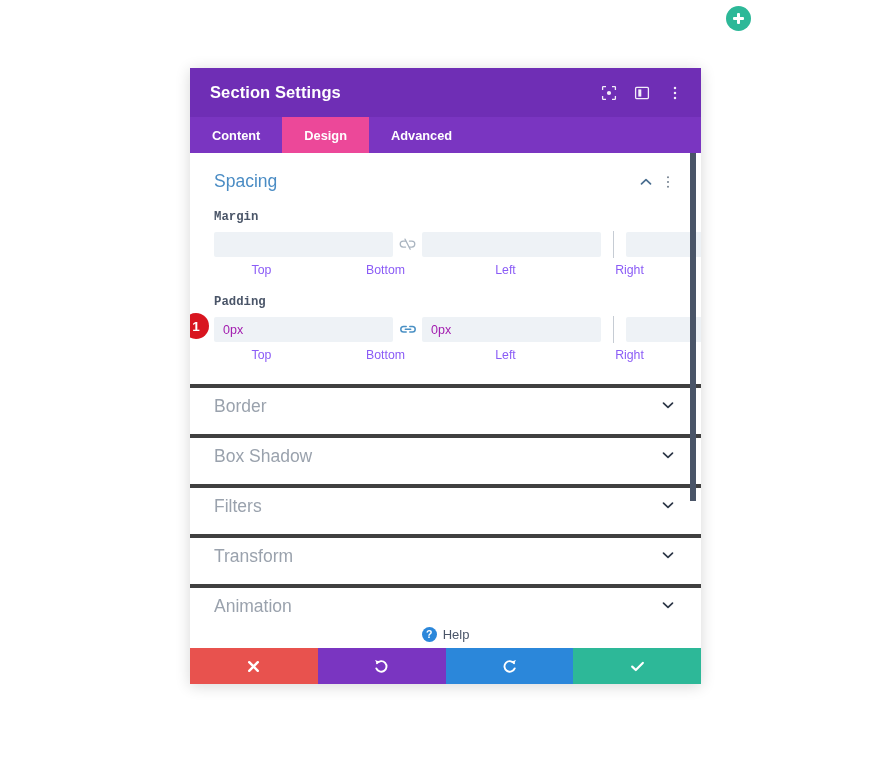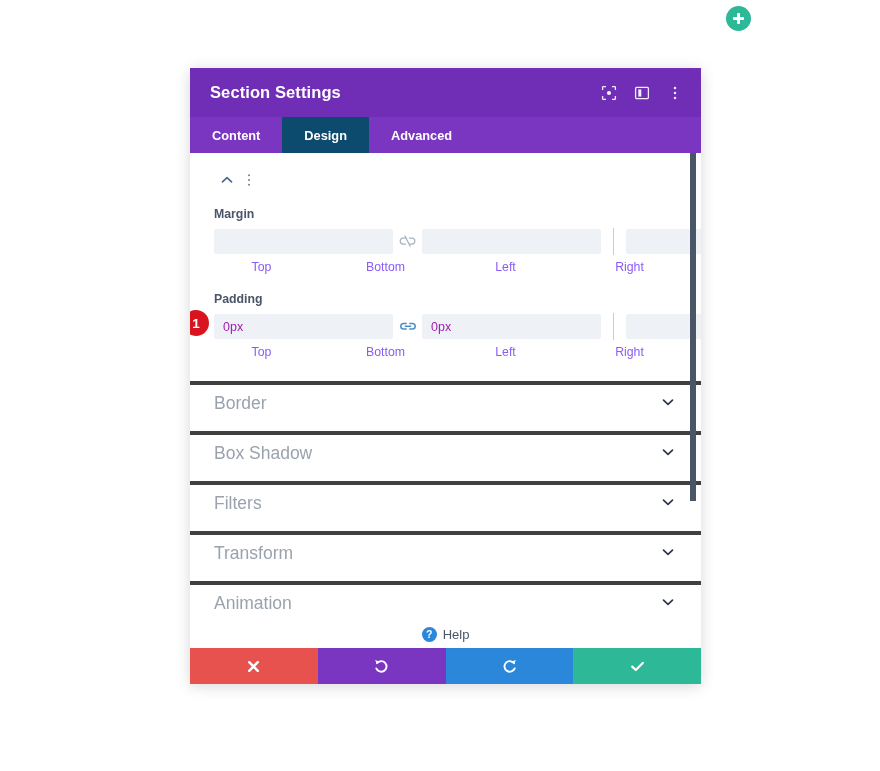--- a/index.html
+++ b/index.html
@@ -100,21 +100,21 @@
     display: flex;
     align-items: center;
     justify-content: center;
     color: #ffffff;
     font-size: 12.8px;
     font-weight: bold;
     cursor: pointer;
     padding: 0 22px;
     min-width: 86px;
   }
-  .tab.active { background: #0c4a6e; }
+  .tab.active { background: #ec4899; }
 
   
   .body {
     position: relative;
     flex: 1 1 auto;
     background: #ffffff;
     overflow: hidden;
   }
 
   .scrolltrack {
@@ -155,20 +155,21 @@
     cursor: pointer;
     margin-left: 4px;
   }
 
   .field-group { margin-top: 8px; }
   .field-label {
     font-size: 12.3px;
     color: #4a5568;
     font-weight: bold;
     margin-bottom: 7px;
+    font-family: Liberation Mono, monospace;
   }
   .pair-row {
     display: flex;
     align-items: center;
     position: relative;
   }
   .pair {
     display: flex;
     align-items: center;
     flex: 1 1 0;
@@ -357,20 +358,21 @@
       <div class="tab">Content</div>
       <div class="tab active">Design</div>
       <div class="tab">Advanced</div>
     </div>
 
     <div class="body">
 
       <div class="section-open">
 
         <div class="section-head">
+          <div class="title">Spacing</div>
           <span class="sh-icon">
             <svg width="14" height="14" viewBox="0 0 14 14">
               <path d="M2.5 8.8 L7 4.6 L11.5 8.8" fill="none" stroke="#4a6e90" stroke-width="1.7" stroke-linecap="round" stroke-linejoin="round"></path>
             </svg>
           </span>
           <span class="sh-icon">
             <svg width="14" height="14" viewBox="0 0 14 14">
               <circle cx="7" cy="2.3" r="1.05" fill="#7a8694"></circle>
               <circle cx="7" cy="7" r="1.05" fill="#7a8694"></circle>
               <circle cx="7" cy="11.7" r="1.05" fill="#7a8694"></circle>

